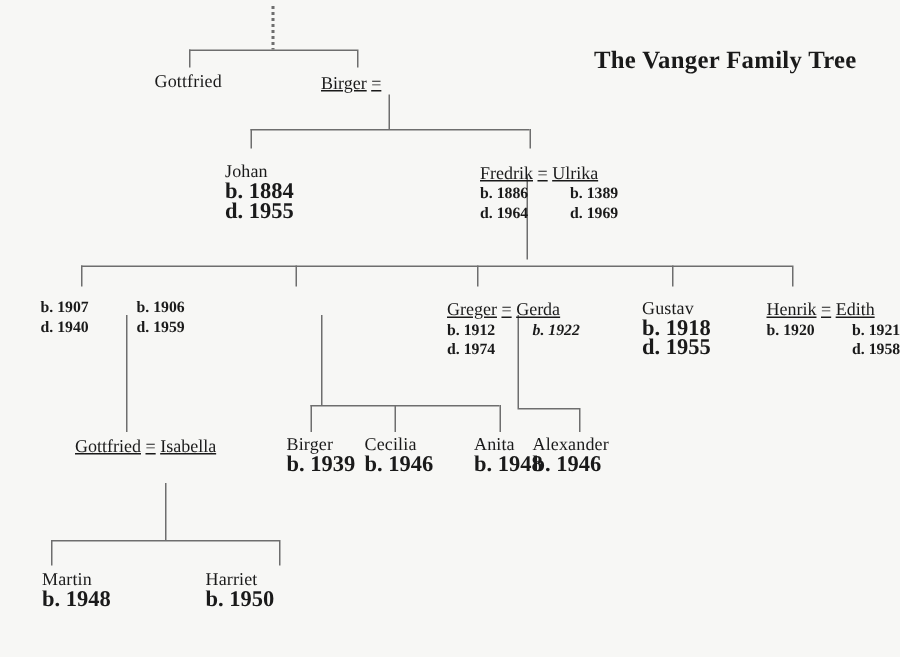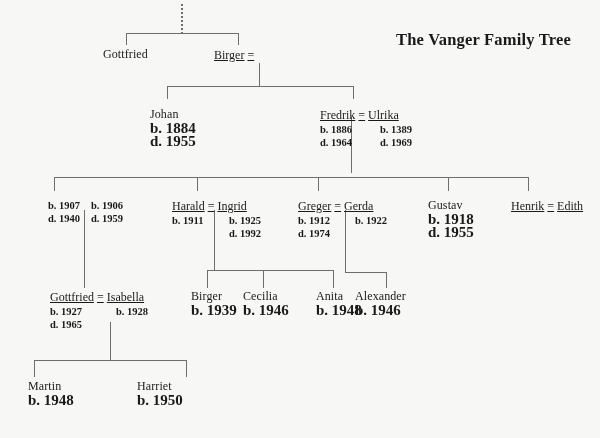--- a/index.html
+++ b/index.html
@@ -126,87 +126,73 @@
       </div>
       <div class="col" style="padding-left:9px;">
         <div><b>b. 1389</b></div>
         <div><b>d. 1969</b></div>
       </div>
     </div>
   </div>
 
   <div class="couple" style="left:27px;top:199px;">
     <div class="cols">
-      <div class="col" style="width:53px;text-align:right;">
+      <div class="col" style="width:53px;">
         <div><b>b. 1907</b></div>
         <div><b>d. 1940</b></div>
       </div>
       <div class="col" style="padding-left:11px;">
         <div><b>b. 1906</b></div>
         <div><b>d. 1959</b></div>
       </div>
     </div>
   </div>
 
-  <div class="couple" style="left:172px;top:199px;">
-    <div class="names">
-      <span class="nm">Harald</span><span class="eq">=</span><span class="nm">Ingrid</span>
-    </div>
-    <div class="cols">
-      <div class="col" style="width:47px;">
-        <div><b>b. 1911</b></div>
-      </div>
-      <div class="col" style="padding-left:10px;">
-        <div><b>b. 1925</b></div>
-        <div><b>d. 1992</b></div>
-      </div>
-    </div>
-  </div>
 
   <div class="couple" style="left:298px;top:199px;">
     <div class="names">
       <span class="nm">Greger</span><span class="eq">=</span><span class="nm">Gerda</span>
     </div>
     <div class="cols">
       <div class="col" style="width:47px;">
         <div><b>b. 1912</b></div>
         <div><b>d. 1974</b></div>
       </div>
-      <div class="col" style="padding-left:10px;">
+      <div class="col" style="padding-left:10px;font-style:italic;">
         <div><b>b. 1922</b></div>
       </div>
     </div>
   </div>
 
   <div class="person" style="left:428px;top:199px;">
     <div class="nm">Gustav</div>
     <div class="dates">
       <div><b>b. 1918</b></div>
       <div><b>d. 1955</b></div>
     </div>
   </div>
 
   <div class="couple" style="left:511px;top:199px;">
     <div class="names">
       <span class="nm">Henrik</span><span class="eq">=</span><span class="nm">Edith</span>
     </div>
+    <div class="cols">
+      <div class="col" style="width:47px;">
+        <div><b>b. 1920</b></div>
+      </div>
+      <div class="col" style="padding-left:10px;">
+        <div><b>b. 1921</b></div>
+        <div><b>d. 1958</b></div>
+      </div>
+    </div>
   </div>
 
   <div class="couple" style="left:50px;top:290px;">
     <div class="names">
       <span class="nm">Gottfried</span><span class="eq">=</span><span class="nm">Isabella</span>
-    </div>
-    <div class="cols">
-      <div class="col" style="width:56px;">
-        <div><b>b. 1927</b></div>
-        <div><b>d. 1965</b></div>
-      </div>
-      <div class="col" style="padding-left:10px;">
-        <div><b>b. 1928</b></div>
-      </div>
     </div>
   </div>
 
   <div class="person" style="left:191px;top:290px;">
     <div class="nm">Birger</div>
     <div class="dates">
       <div><b>b. 1939</b></div>
     </div>
   </div>
 

